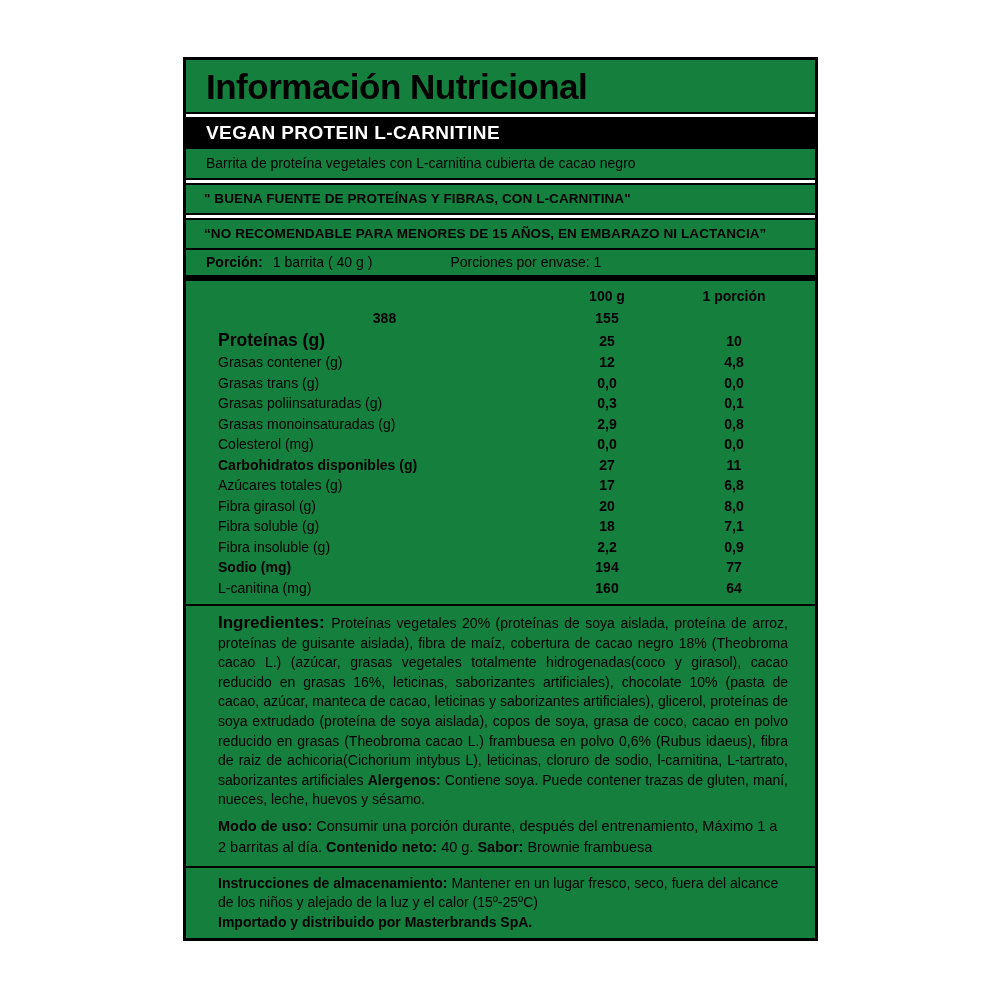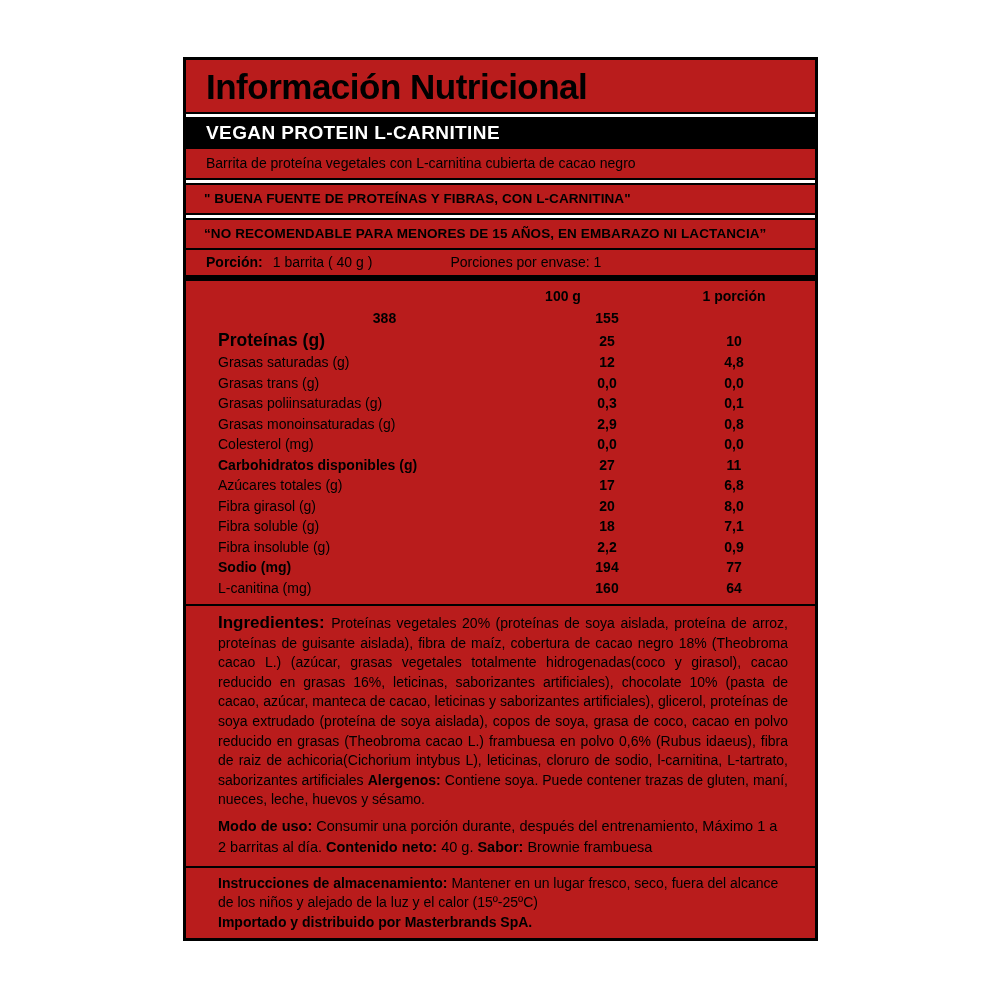--- a/index.html
+++ b/index.html
@@ -1,33 +1,33 @@
 <!DOCTYPE html>
 <html><head>
 <meta charset="utf-8">
 <style>
   html,body{margin:0;padding:0;background:#fff;}
   body{width:1000px;height:1000px;position:relative;font-family:"Liberation Sans","DejaVu Sans",sans-serif;color:#000;}
   .lbl{position:absolute;left:183px;top:57px;width:635px;height:884px;box-sizing:border-box;
-       border:3px solid #000;background:#b91c1c;display:flex;flex-direction:column;overflow:hidden;}
+       border:3px solid #000;background:#15803d;display:flex;flex-direction:column;overflow:hidden;}
   .hr{height:2px;background:#000;flex:none;}
   .hr-thick{height:6px;background:#000;flex:none;}
   .gap{height:3px;background:#fff;flex:none;}
   .ttl{font-size:35px;font-weight:bold;letter-spacing:-0.5px;padding:7px 14px 5px 20px;flex:none;}
   .bar{background:#000;color:#fff;font-size:19px;font-weight:bold;letter-spacing:.4px;
        padding:5px 20px 5px 20px;flex:none;}
   .desc{font-size:14px;padding:6px 20px 7px 20px;flex:none;}
   .claim{font-size:13.5px;font-weight:bold;padding:6px 20px 7px 18px;flex:none;letter-spacing:.1px;}
   .serving{font-size:14px;padding:4px 20px 5px 20px;display:flex;align-items:baseline;flex:none;}
   .serving .b{font-weight:bold;margin-right:10px;}
   .serving .right{margin-left:78px;}
   .table{flex:none;padding:4px 0 6px 0;}
   .trow,.thead{display:grid;grid-template-columns:1fr 112px 142px;align-items:center;
        padding:0 10px 0 32px;}
-  .thead{font-size:14.5px;font-weight:bold;height:22px;gap:44px;}
+  .thead{font-size:14.5px;font-weight:bold;height:22px;}
   .thead .tlabel{visibility:hidden;}
   .tval{text-align:center;font-weight:bold;font-size:14px;}
   .trow{height:20.5px;font-size:14px;}
   .trow.large{height:22.5px;font-size:17.5px;font-weight:bold;}
   .trow.bold{font-weight:bold;}
   .ing{font-size:14px;line-height:19.6px;text-align:justify;padding:7px 27px 3px 32px;flex:none;}
   .ing .lead{font-size:17px;font-weight:bold;}
   .modo{font-size:14.5px;line-height:21px;padding:3px 27px 8px 32px;flex:none;}
   .bottom{font-size:14px;line-height:19px;padding:6px 27px 4px 32px;flex:1;}
   .bottom p{margin:0 0 1px 0;}
@@ -77,21 +77,21 @@
         <div class="trow large">
           <div class="tval">388</div>
           <div class="tval">155</div>
         </div>
         <div class="trow large">
           <div class="tlabel">Proteínas (g)</div>
           <div class="tval">25</div>
           <div class="tval">10</div>
         </div>
         <div class="trow normal">
-          <div class="tlabel">Grasas saturadas (g)</div>
+          <div class="tlabel">Grasas contener (g)</div>
           <div class="tval">12</div>
           <div class="tval">4,8</div>
         </div>
         <div class="trow normal">
           <div class="tlabel">Grasas trans (g)</div>
           <div class="tval">0,0</div>
           <div class="tval">0,0</div>
         </div>
         <div class="trow normal">
           <div class="tlabel">Grasas poliinsaturadas (g)</div>

